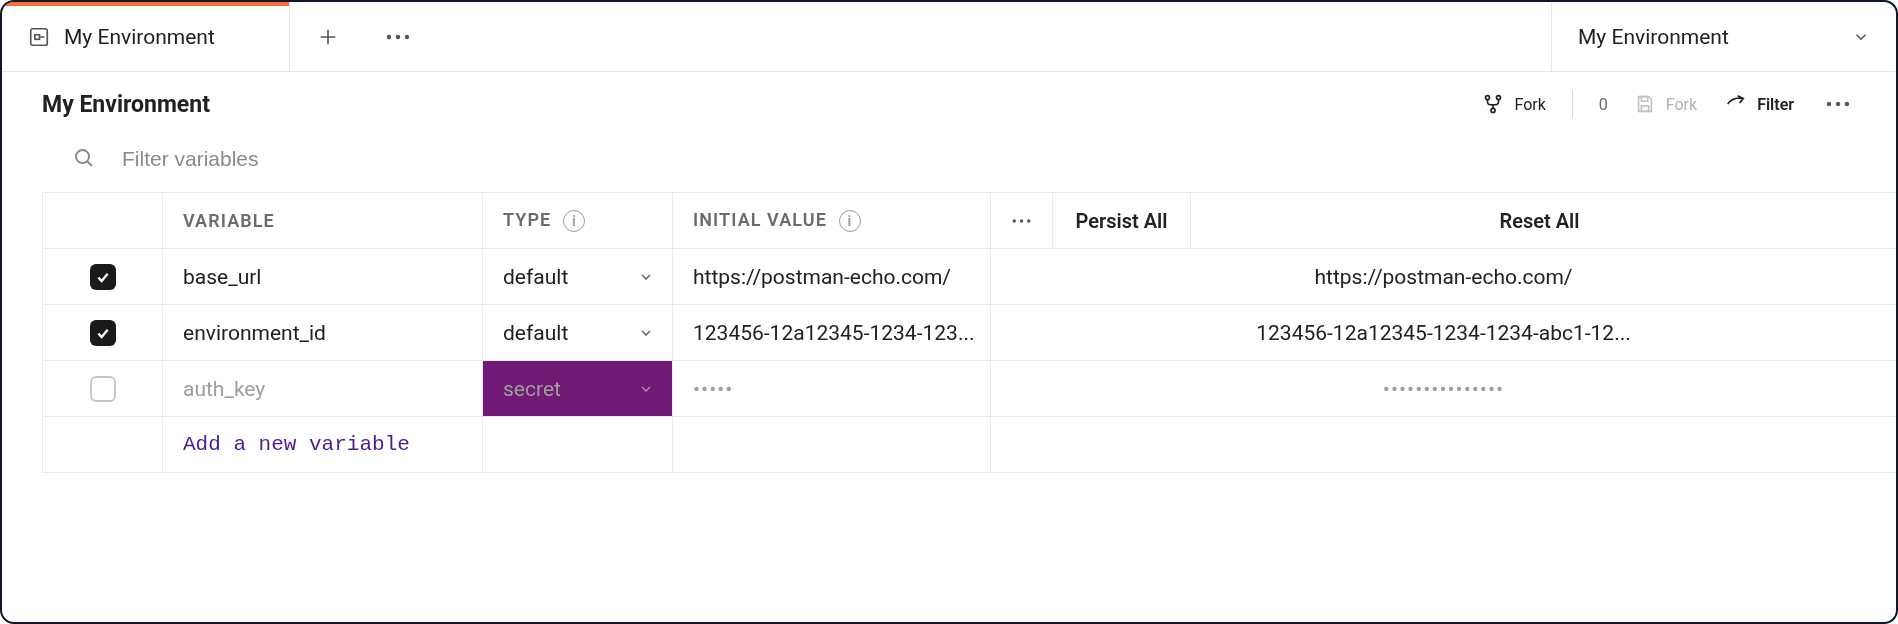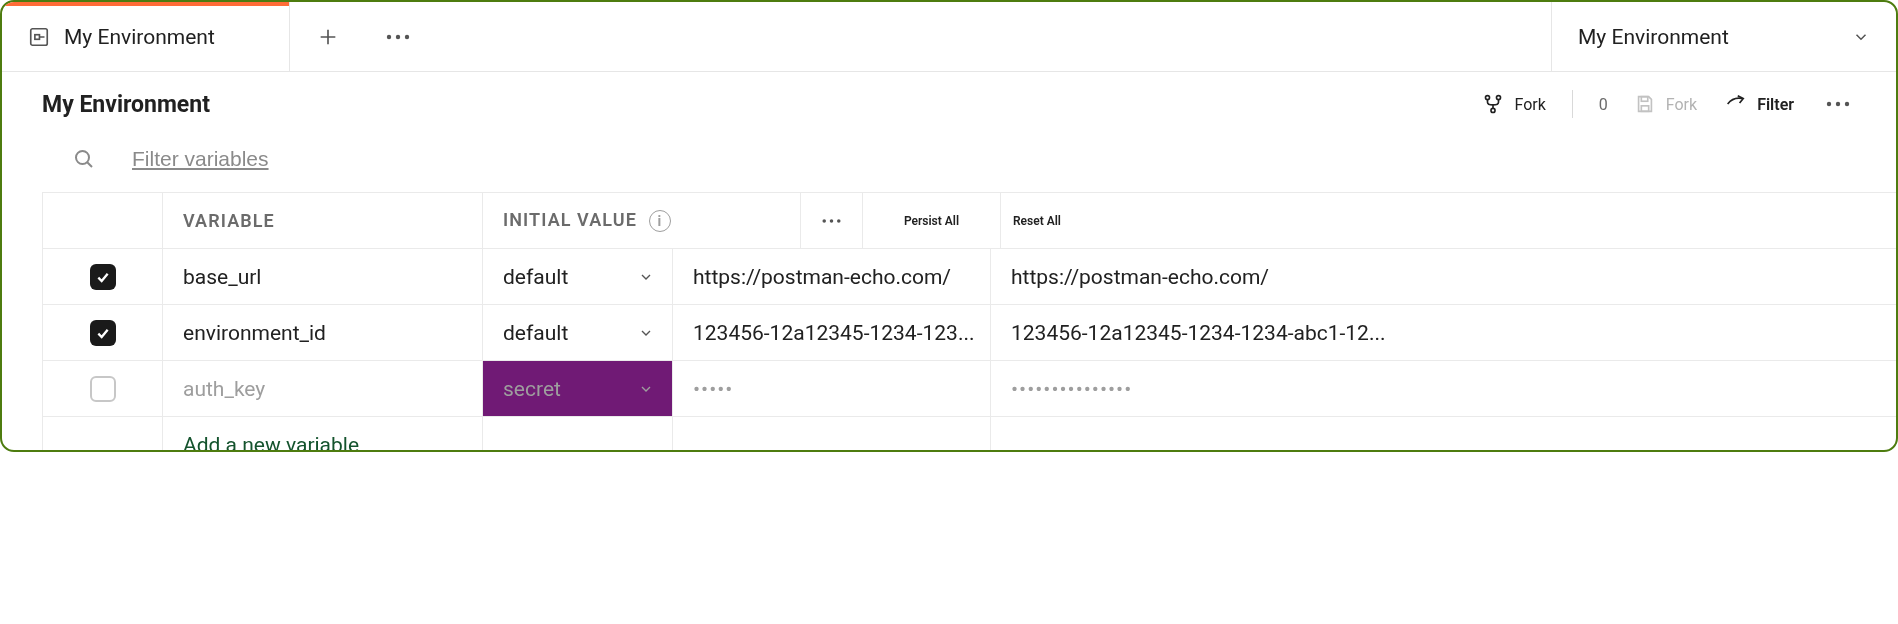--- a/index.html
+++ b/index.html
@@ -5,22 +5,22 @@
   * { box-sizing: border-box; }
   html, body {
     margin: 0; padding: 0;
     font-family: -apple-system, BlinkMacSystemFont, "Segoe UI", Roboto, "Helvetica Neue", Arial, sans-serif;
     font-size: 19px;
     color: #212121;
     background: #fff;
   }
   .app {
     width: 1898px;
-    height: 452px;
-    border: 2px solid #4d7c0f;
+    height: 624px;
+    border: 2px solid #0f172a;
     border-radius: 14px;
     overflow: hidden;
     position: relative;
     background: #fff;
   }
   
   .tabbar {
     display: flex;
     align-items: stretch;
     height: 70px;
@@ -89,24 +89,23 @@
     color: #6b6b6b;
   }
   .tool-item.dark { color: #212121; }
   .tool-item.disabled { color: #b3b3b3; }
   .vdivider {
     width: 1px; height: 28px; background: #d9d9d9;
   }
   
   .filter-row {
     padding: 10px 40px 20px 70px;
-    display: flex; align-items: center; gap: 34px;
+    display: flex; gap: 24px;
     color: #8a8a8a;
     font-size: 21px;
-    text-decoration: underline;
   }
   .filter-input {
     border: none; outline: none;
     font-size: 21px;
     color: #212121;
     flex: 1;
   }
   .filter-input::placeholder { color: #8a8a8a; }
   
   .table {
@@ -122,38 +121,38 @@
     min-height: 56px;
   }
   .cell {
     border-right: 1px solid #eaeaea;
     padding: 14px 20px;
     display: flex; align-items: center;
     overflow: hidden;
     white-space: nowrap;
     text-overflow: ellipsis;
   }
-  .cell:last-child { border-right: none; }
+  .cell:last-child { border-right: none; justify-content: center; }
   .col-check   { width: 120px; justify-content: center; }
   .col-var     { width: 320px; }
   .col-type    { width: 190px; justify-content: space-between; padding-right: 18px;}
   .col-initial { width: 318px; }
   .col-current { width: 266px; }
   .col-more    { width: 62px; justify-content: center; }
   .col-persist { width: 138px; justify-content: center; font-weight: 600; }
   .col-reset   { flex:1; min-width: 116px; justify-content: flex-start; font-weight: 600; padding-left: 12px;}
   .header .cell {
     font-size: 18px;
     letter-spacing: 0.06em;
     color: #6b6b6b;
     font-weight: 600;
     text-transform: uppercase;
   }
   .header .col-persist, .header .col-reset {
-    font-size: 12px; text-transform: none; letter-spacing: 0;
+    font-size: 20px; text-transform: none; letter-spacing: 0;
     color: #212121;
   }
   .header .info-i {
     display:inline-flex; align-items:center; justify-content:center;
     width:22px; height:22px; border:1.6px solid #9e9e9e; border-radius:50%;
     font-size:14px; color:#9e9e9e; font-weight:700; margin-left:12px;
     text-transform: none;
   }
   .chk {
     width: 26px; height: 26px; border-radius: 6px;
@@ -162,21 +161,21 @@
   }
   .chk.unchecked {
     background: #fff; border: 2px solid #c7c7c7; color: transparent;
   }
   .muted { color: #9e9e9e; }
   .type-muted-bg { background: #701a75; }
   .chev { color: #6b6b6b; }
   .ellipsis-dots { letter-spacing: 1px; }
   .data-row .col-current { width: 584px; flex: 0 0 auto;}
   .data-row .col-initial { width: 318px; }
-  .placeholder-row .cell { color:#14532d; }
+  .placeholder-row .cell { color:#4c1d95;font-family:Liberation Mono, monospace; }
   svg { display:block; }
 </style>
 </head>
 <body>
 
 <div class="app">
 
   <div class="tabbar">
     <div class="tab active">
       <span class="tab-icon">
@@ -269,20 +268,23 @@
     </span>
     <input class="filter-input" placeholder="Filter variables" style="">
   </div>
 
   <div class="table">
     <div class="row header">
       <div class="cell col-check"></div>
       <div class="cell col-var">
           <span>VARIABLE</span>
         </div>
+      <div class="cell col-type">
+          <span><span>TYPE</span><span class="info-i">i</span></span>
+        </div>
       <div class="cell col-initial">
           <span><span>INITIAL VALUE</span><span class="info-i">i</span></span>
         </div>
       <div class="cell col-more">
         <svg width="24" height="8" viewBox="0 0 26 8" fill="#555">
             <circle cx="4" cy="4" r="2.2"></circle>
             <circle cx="13" cy="4" r="2.2"></circle>
             <circle cx="22" cy="4" r="2.2"></circle>
           </svg>
       </div>

